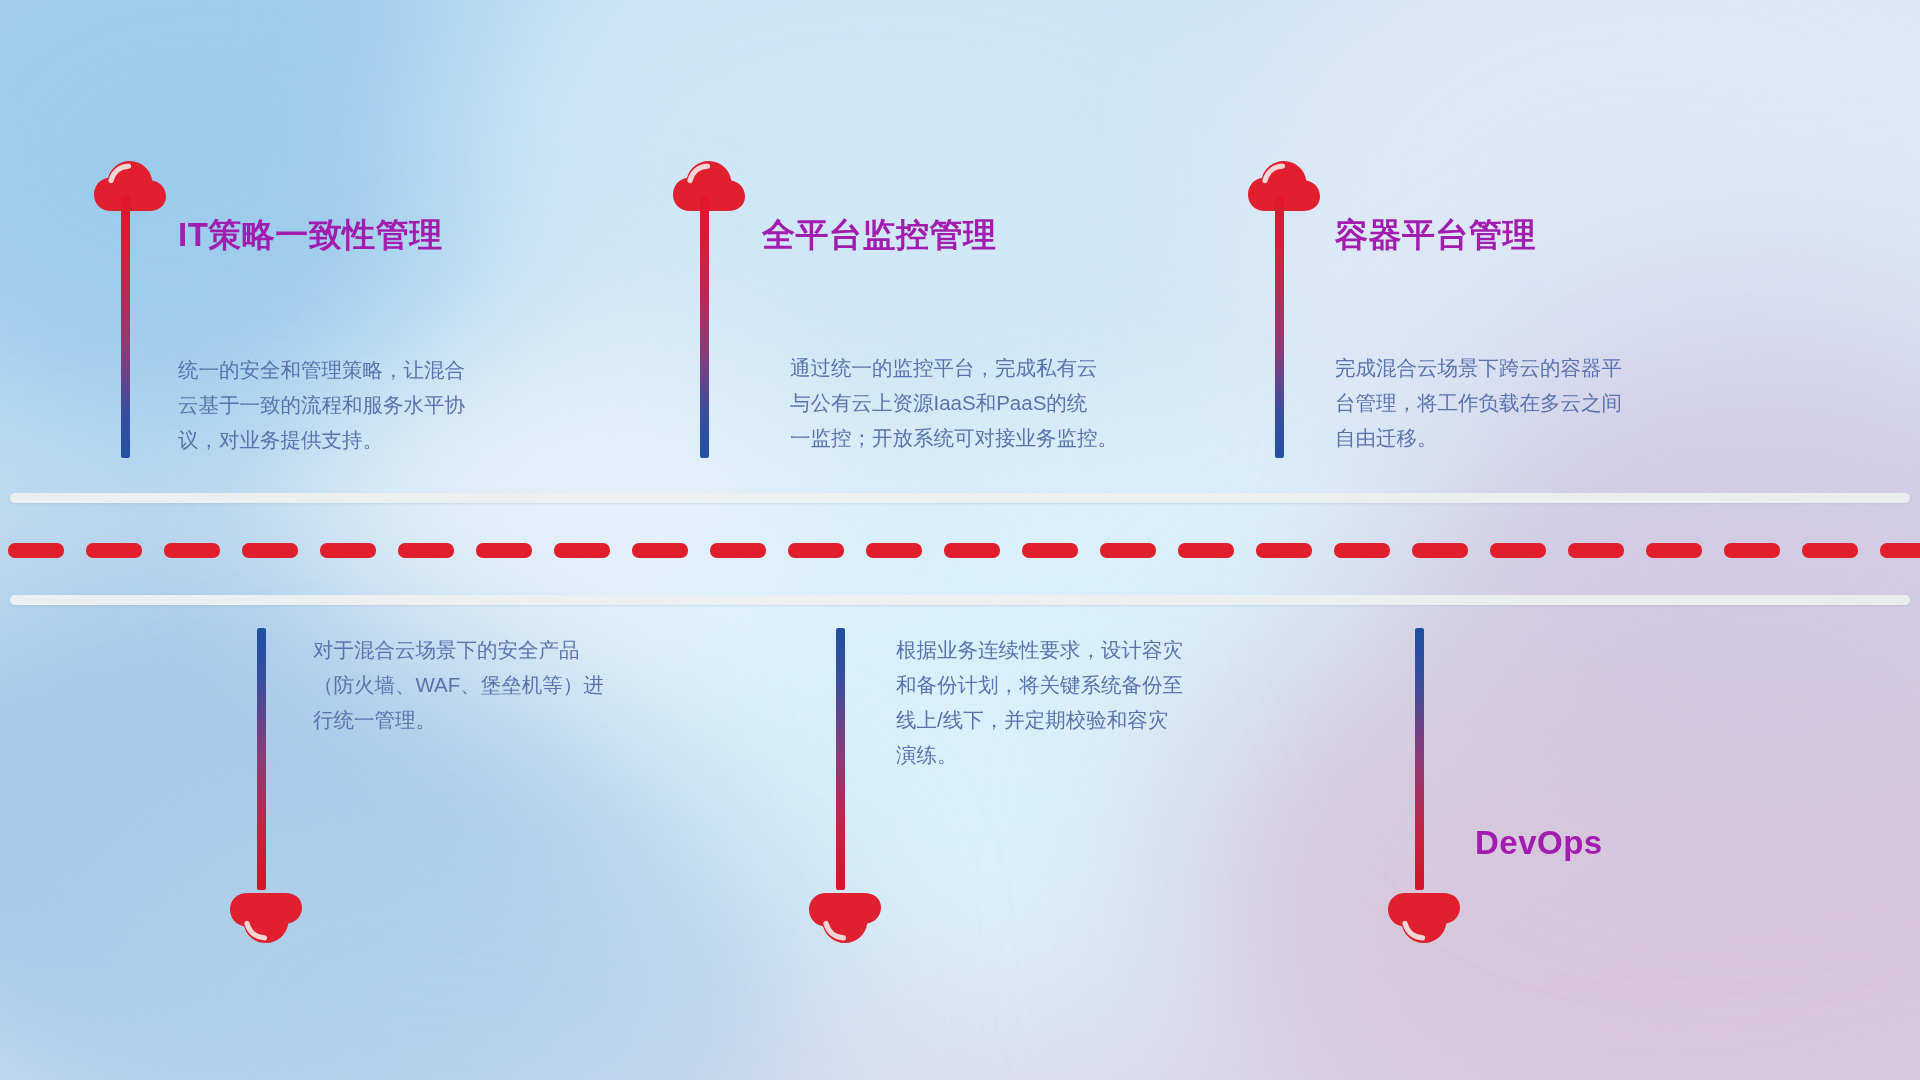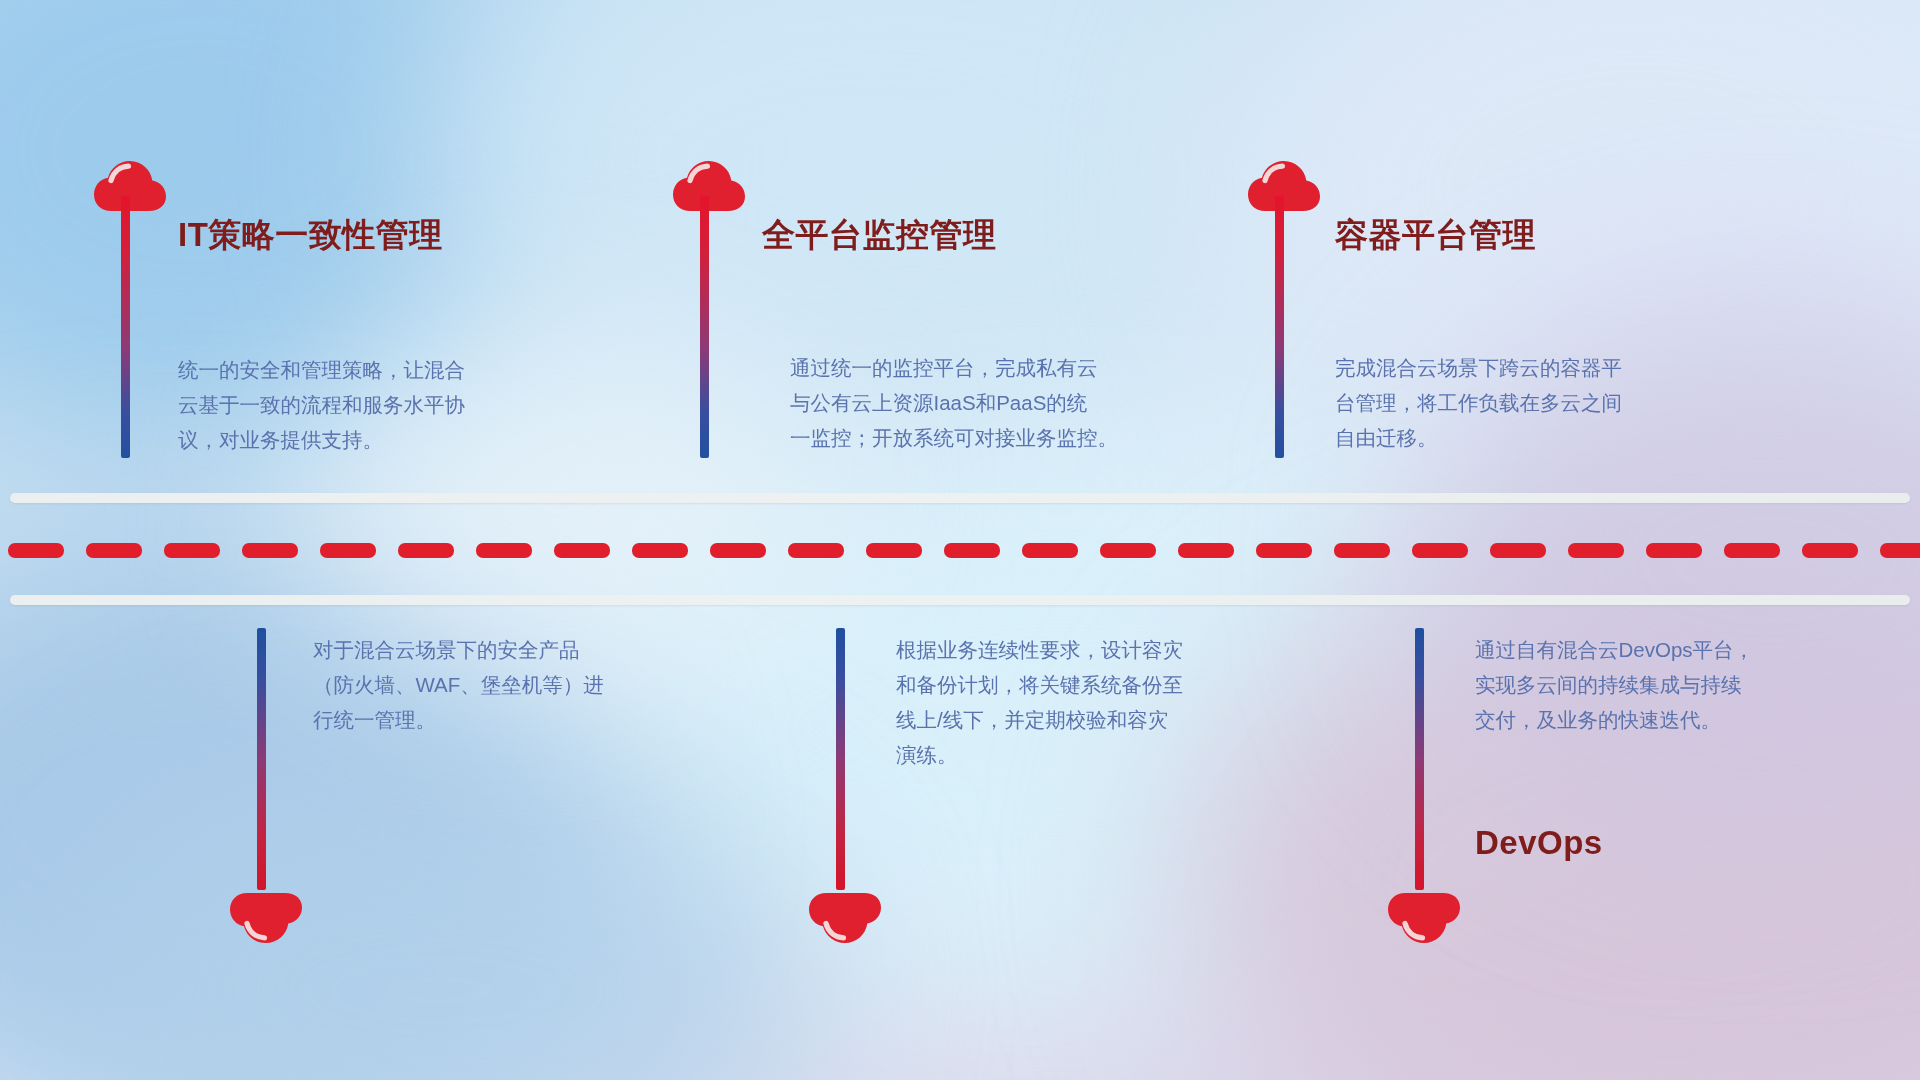--- a/index.html
+++ b/index.html
@@ -117,21 +117,21 @@
     position: absolute;
     width: 74px;
     height: 56px;
   }
   .cloud svg { display: block; width: 100%; height: 100%; }
 
   .col-title {
     position: absolute;
     font-size: 33px;
     font-weight: 700;
-    color: #7f1d1d;
+    color: #a21caf;
     letter-spacing: 0.5px;
     white-space: nowrap;
   }
   .col-body {
     position: absolute;
     font-size: 20.5px;
     line-height: 35px;
     color: #5a72ad;
     width: 372px;
     white-space: pre-line;
@@ -248,18 +248,15 @@
 
   <div class="stem stem-up" style="left:1415px; top:628px; height:262px;"></div>
   <div class="cloud" style="left:1387px; top:890px;">
     <svg viewBox="0 0 74 56" xmlns="http://www.w3.org/2000/svg">
       <g transform="translate(0,56) scale(1,-1)">
         <path d="M18.5 53 C7.5 53 1 45.5 1 36.5 C1 28 7 21 15 19.8 C17.6 10 26.4 3 36.8 3 C48.3 3 57.8 11.5 59.3 22.6 C67.4 23.8 73 30.6 73 38.6 C73 47.5 66 53 56 53 Z" fill="#e0202f"></path>
         <path d="M18 22.5 C20.5 13.5 27.5 8.5 35.5 8.2" stroke="#f6e6e6" stroke-width="5.2" stroke-linecap="round" fill="none" opacity="0.92"></path>
       </g>
     </svg>
   </div>
-  <div class="col-body" style="left:1475px; top:632px;">通过自有混合云DevOps平台，
-实现多云间的持续集成与持续
-交付，及业务的快速迭代。</div>
   <div class="col-title" style="left:1475px; top:824px;">DevOps</div>
 
 </div>
 
 </body></html>

